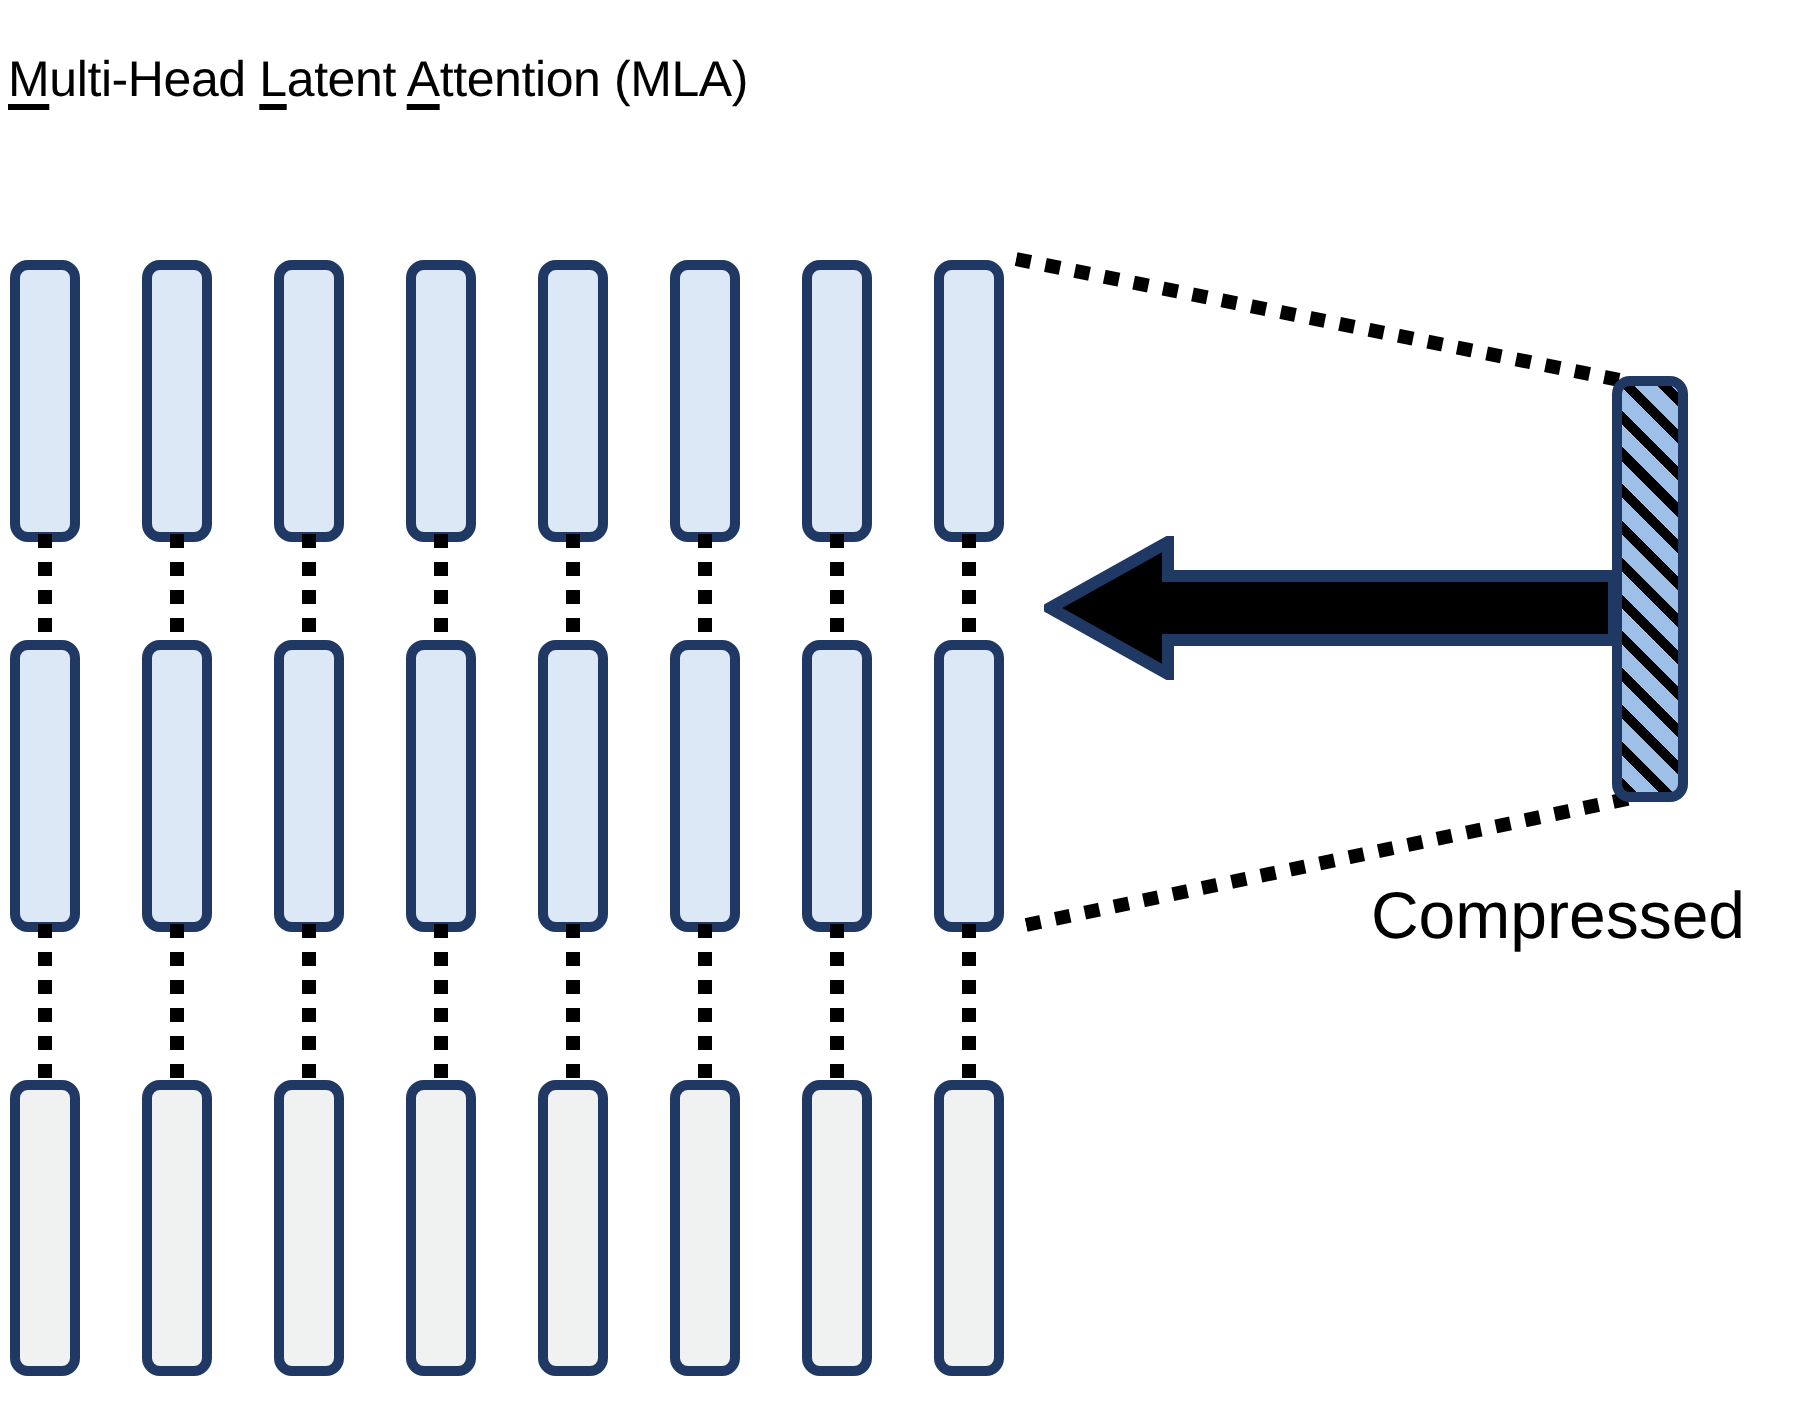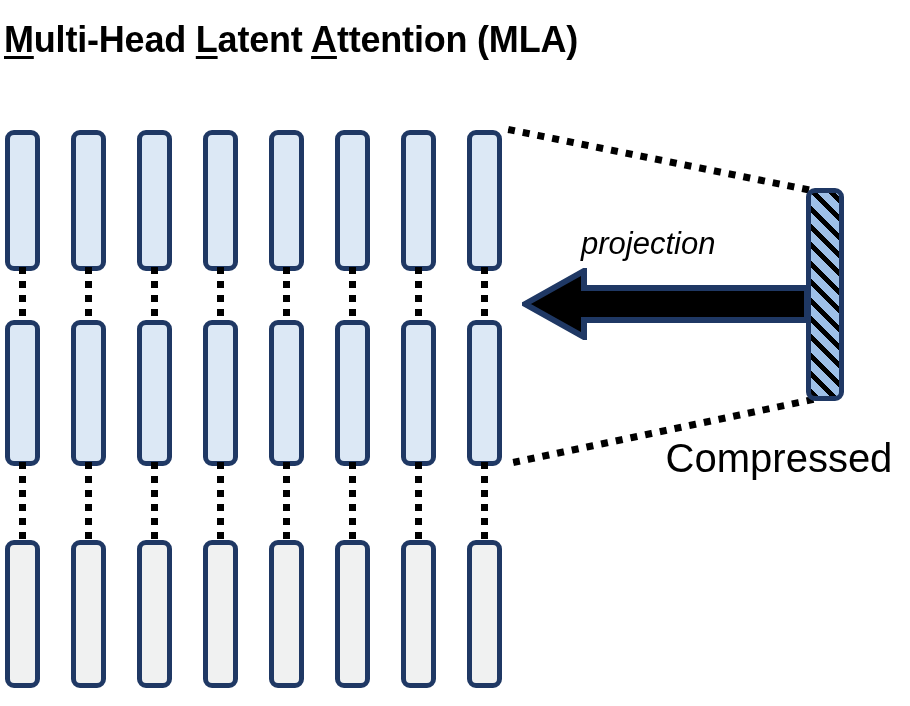--- a/index.html
+++ b/index.html
@@ -17,22 +17,22 @@
     height: 706px;
     background: #ffffff;
     overflow: hidden;
   }
 
   
   #title {
     position: absolute;
     left: 4px;
     top: 18px;
-    font-size: 36px;
-    font-weight: bold;
+    font-size: 25px;
+    font-weight: normal;
     color: #000000;
     letter-spacing: -0.2px;
     white-space: nowrap;
     line-height: 44px;
   }
   #title .u {
     text-decoration: underline;
     text-underline-offset: 4px;
     text-decoration-thickness: 3px;
   }
@@ -100,21 +100,21 @@
     white-space: nowrap;
   }
 
   
   #latent-caption {
     position: absolute;
     left: 648px;
     top: 434px;
     width: 262px;
     text-align: center;
-    font-size: 40px;
+    font-size: 33px;
     line-height: 48px;
     color: #000000;
   }
   #latent-caption div { white-space: nowrap; }
 </style>
 </head>
 <body>
 
 <div id="canvas">
 
@@ -169,19 +169,18 @@
   <div class="guide" id="guide-bottom" style="left: 513px; top: 458.5px; width: 311.642px; transform: rotate(-11.8508deg);"></div>
 
   <div id="latent-box" style="left: 806px; top: 188px; width: 38px; height: 213px;"></div>
 
   <div id="arrow-wrap">
     <svg width="288" height="72" viewBox="0 0 288 72" xmlns="http://www.w3.org/2000/svg">
       <polygon points="3,36 62,3 62,20 285,20 285,52 62,52 62,69" fill="#000000" stroke="#1f3864" stroke-width="6" stroke-linejoin="miter"></polygon>
     </svg>
   </div>
 
-  <div id="projection-label">projection</div>
 
   <div id="latent-caption">
     <div>Compressed</div>
   </div>
 
 </div>
 
 </body></html>

